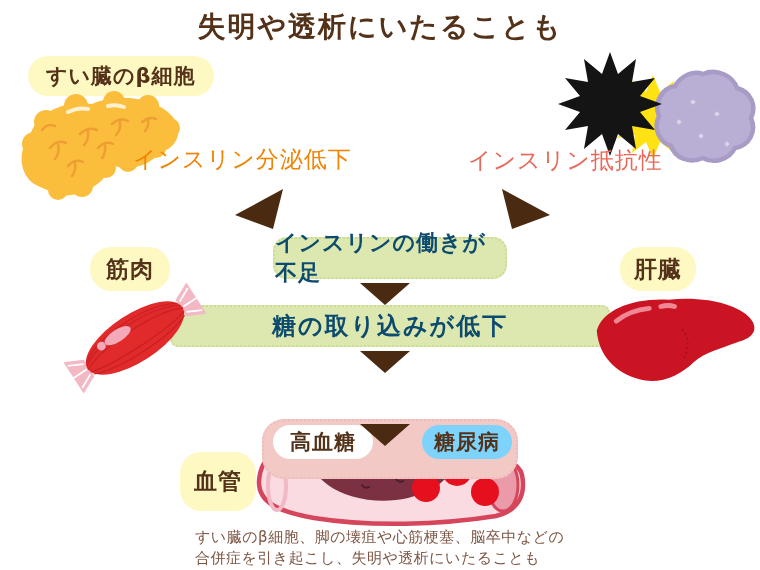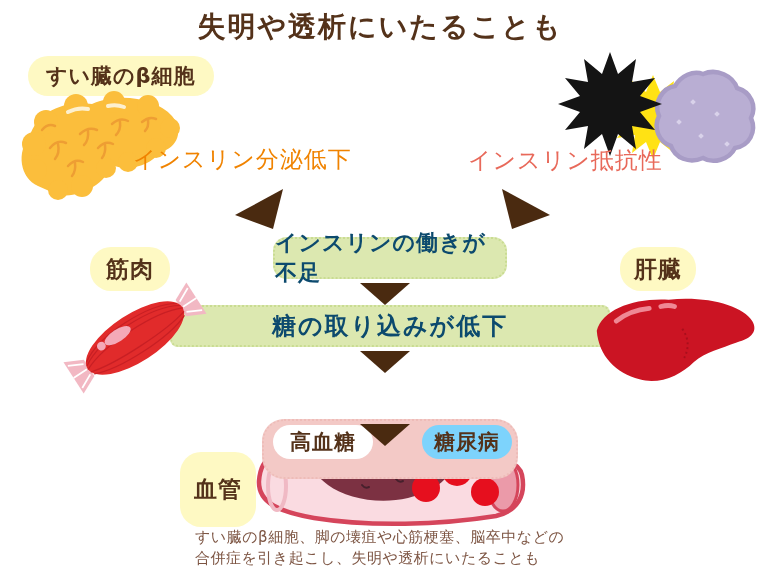--- a/index.html
+++ b/index.html
@@ -162,21 +162,21 @@
   <div class="innerpill" style="left:9px;width:100px;background:#ffffff;">
     <span>高血糖</span>
   </div>
   <div class="innerpill" style="left:158px;width:90px;background:#7dd3fc;">
     <span>糖尿病</span>
   </div>
 </div>
 
 <div class="abs arrow-down" style="left:360px;top:424px;z-index:3;"></div>
 
-<div class="abs pill" style="left:180px;top:452px;height:43px;padding:16px 14px;font-size:23px;">
+<div class="abs pill" style="left:180px;top:452px;height:43px;padding:8px 14px;font-size:23px;">
   <span>血管</span>
 </div>
 
 <svg class="abs" style="left:250px;top:441px;z-index:2;" width="285" height="88" viewBox="0 0 285 88">
   <path d="M22,16 C70,6 130,2 185,7 C235,11 268,16 272,34 C276,54 268,70 246,75 C190,84 120,86 64,77 C30,71 8,62 9,40 C10,27 14,19 22,16 Z" fill="#fadbe1" stroke="#d5455b" stroke-width="4.5" stroke-linejoin="round"></path>
   <ellipse cx="253" cy="44" rx="15" ry="26" fill="#eb9aa9" stroke="#d5455b" stroke-width="3"></ellipse>
   <ellipse cx="27" cy="45" rx="9" ry="24" fill="none" stroke="#f0b9c4" stroke-width="4"></ellipse>
   <path d="M55,12 C105,6 160,8 208,16 C202,36 186,50 158,57 C128,64 96,57 78,44 C66,35 58,24 55,12 Z" fill="#7c3142"></path>
   <g fill="none" stroke="#46202c" stroke-width="2" stroke-linecap="round">
     <path d="M96,30 q3,4 7,2"></path>

